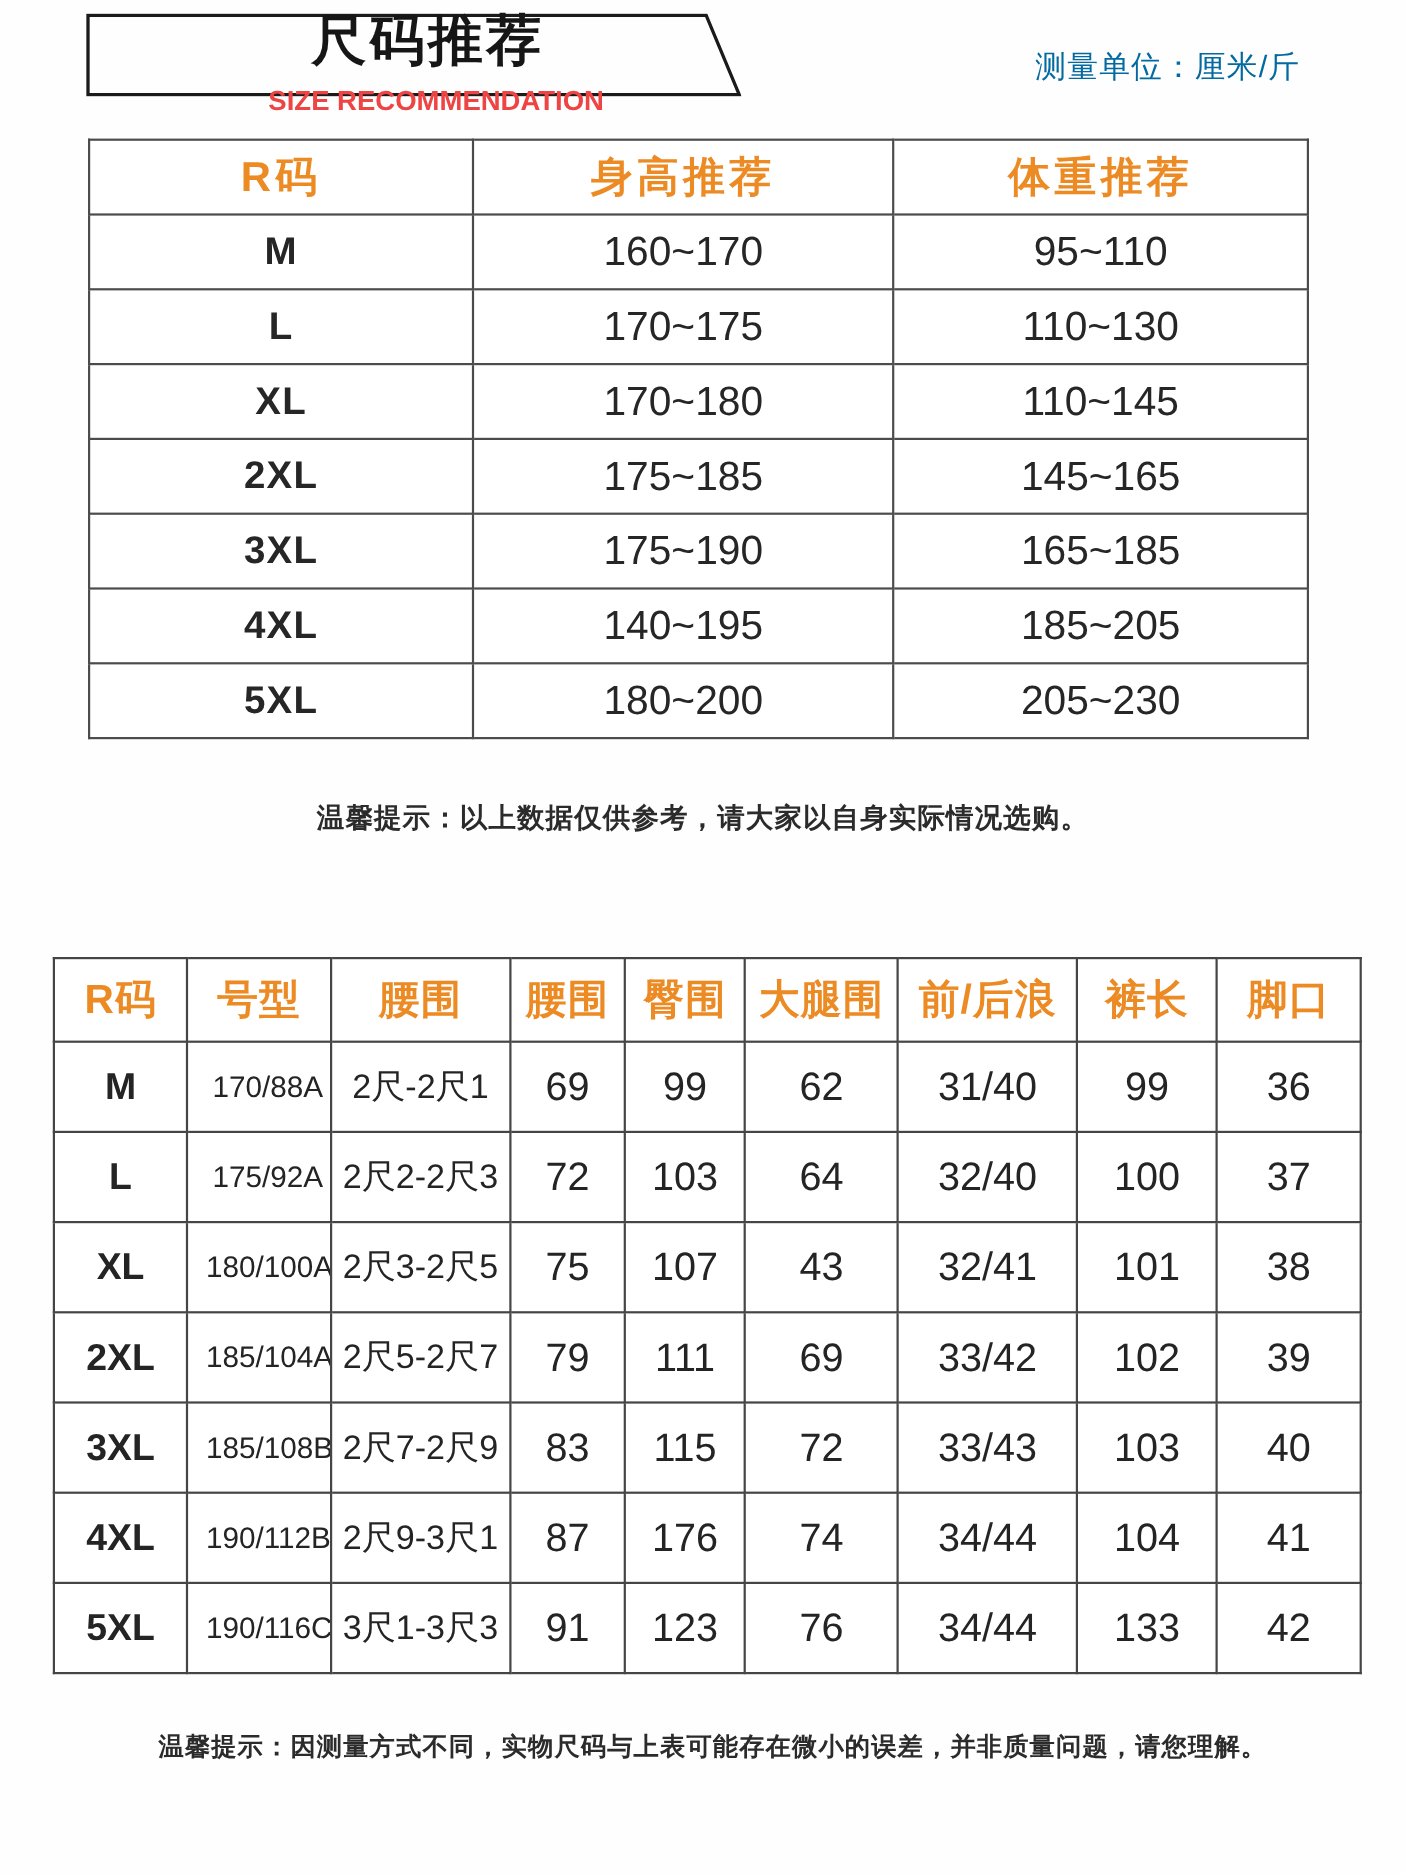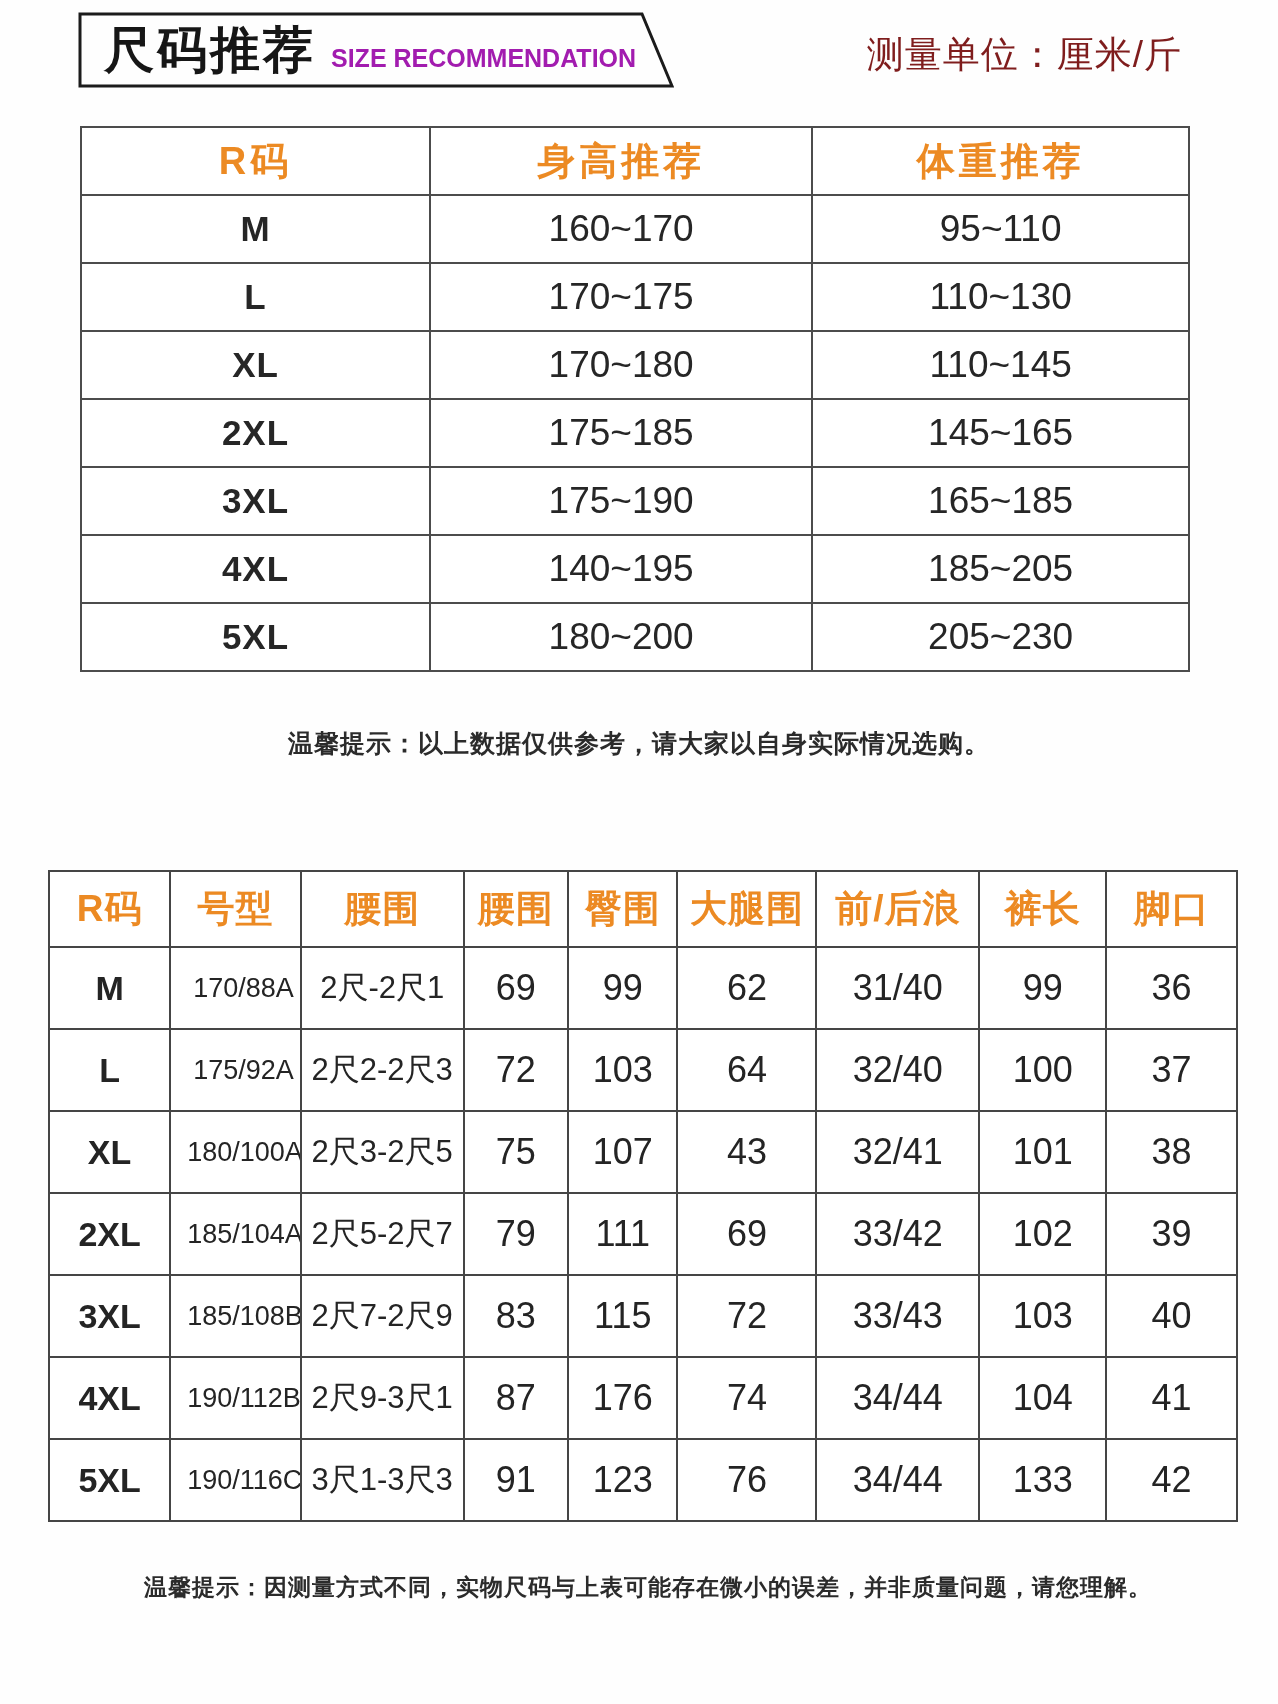--- a/index.html
+++ b/index.html
@@ -32,40 +32,41 @@
   .title-box svg {
     position:absolute;
     left:0; top:0;
   }
   .title-inner {
     position:relative;
     height:100%;
     display:flex;
     align-items:center;
     padding-left:26px;
+    flex-direction:column;
   }
   .t-cn {
     font-size:50px;
     font-weight:bold;
     color:#161616;
     letter-spacing:3px;
     line-height:1;
   }
   .t-en {
     font-size:25px;
     font-weight:bold;
-    color:#a21caf;
+    color:#ef4444;
     margin-left:15px;
     margin-top:16px;
     letter-spacing:0px;
     text-align:right;
   }
   .unit {
-    font-size:37px;
-    color:#7f1d1d;
+    font-size:28px;
+    color:#0369a1;
     padding-bottom:8px;
     letter-spacing:1px;
     white-space:nowrap;
   }
 
   
   table { border-collapse:collapse; table-layout:fixed; text-align:center; background:#fff; }
   .t1 {
     margin:38px 0 0 80px;
     width:1110px;

